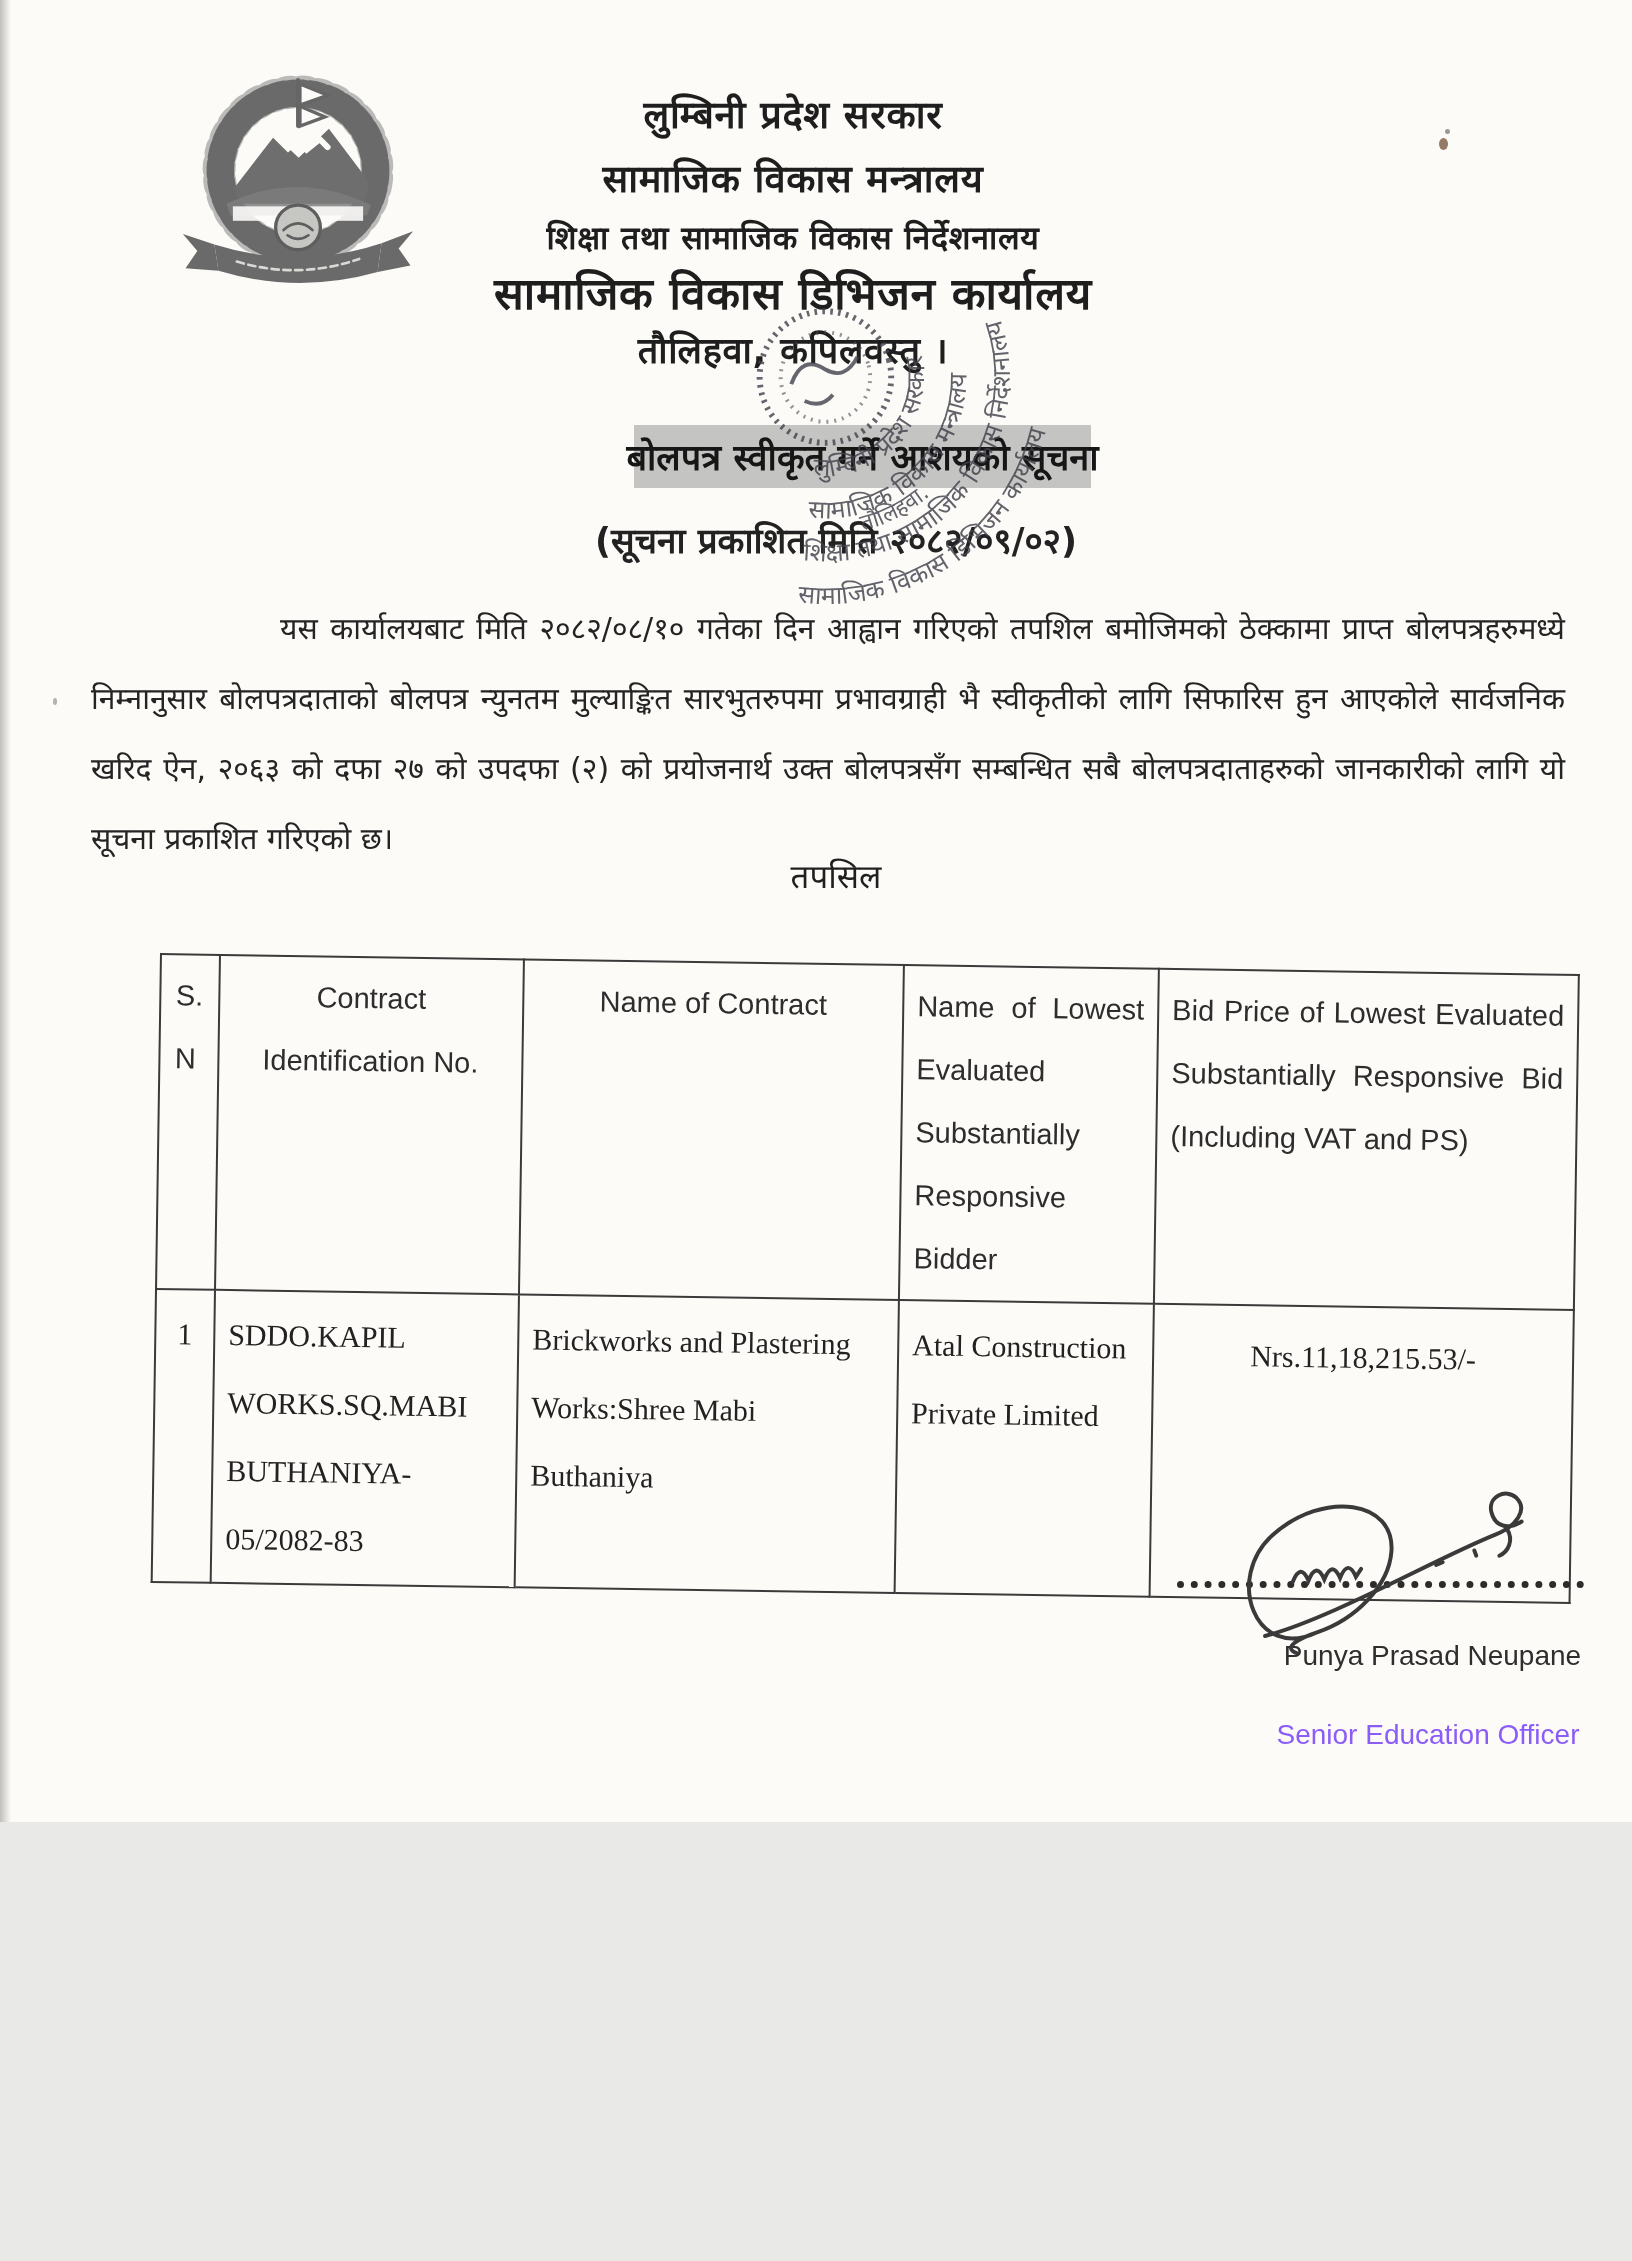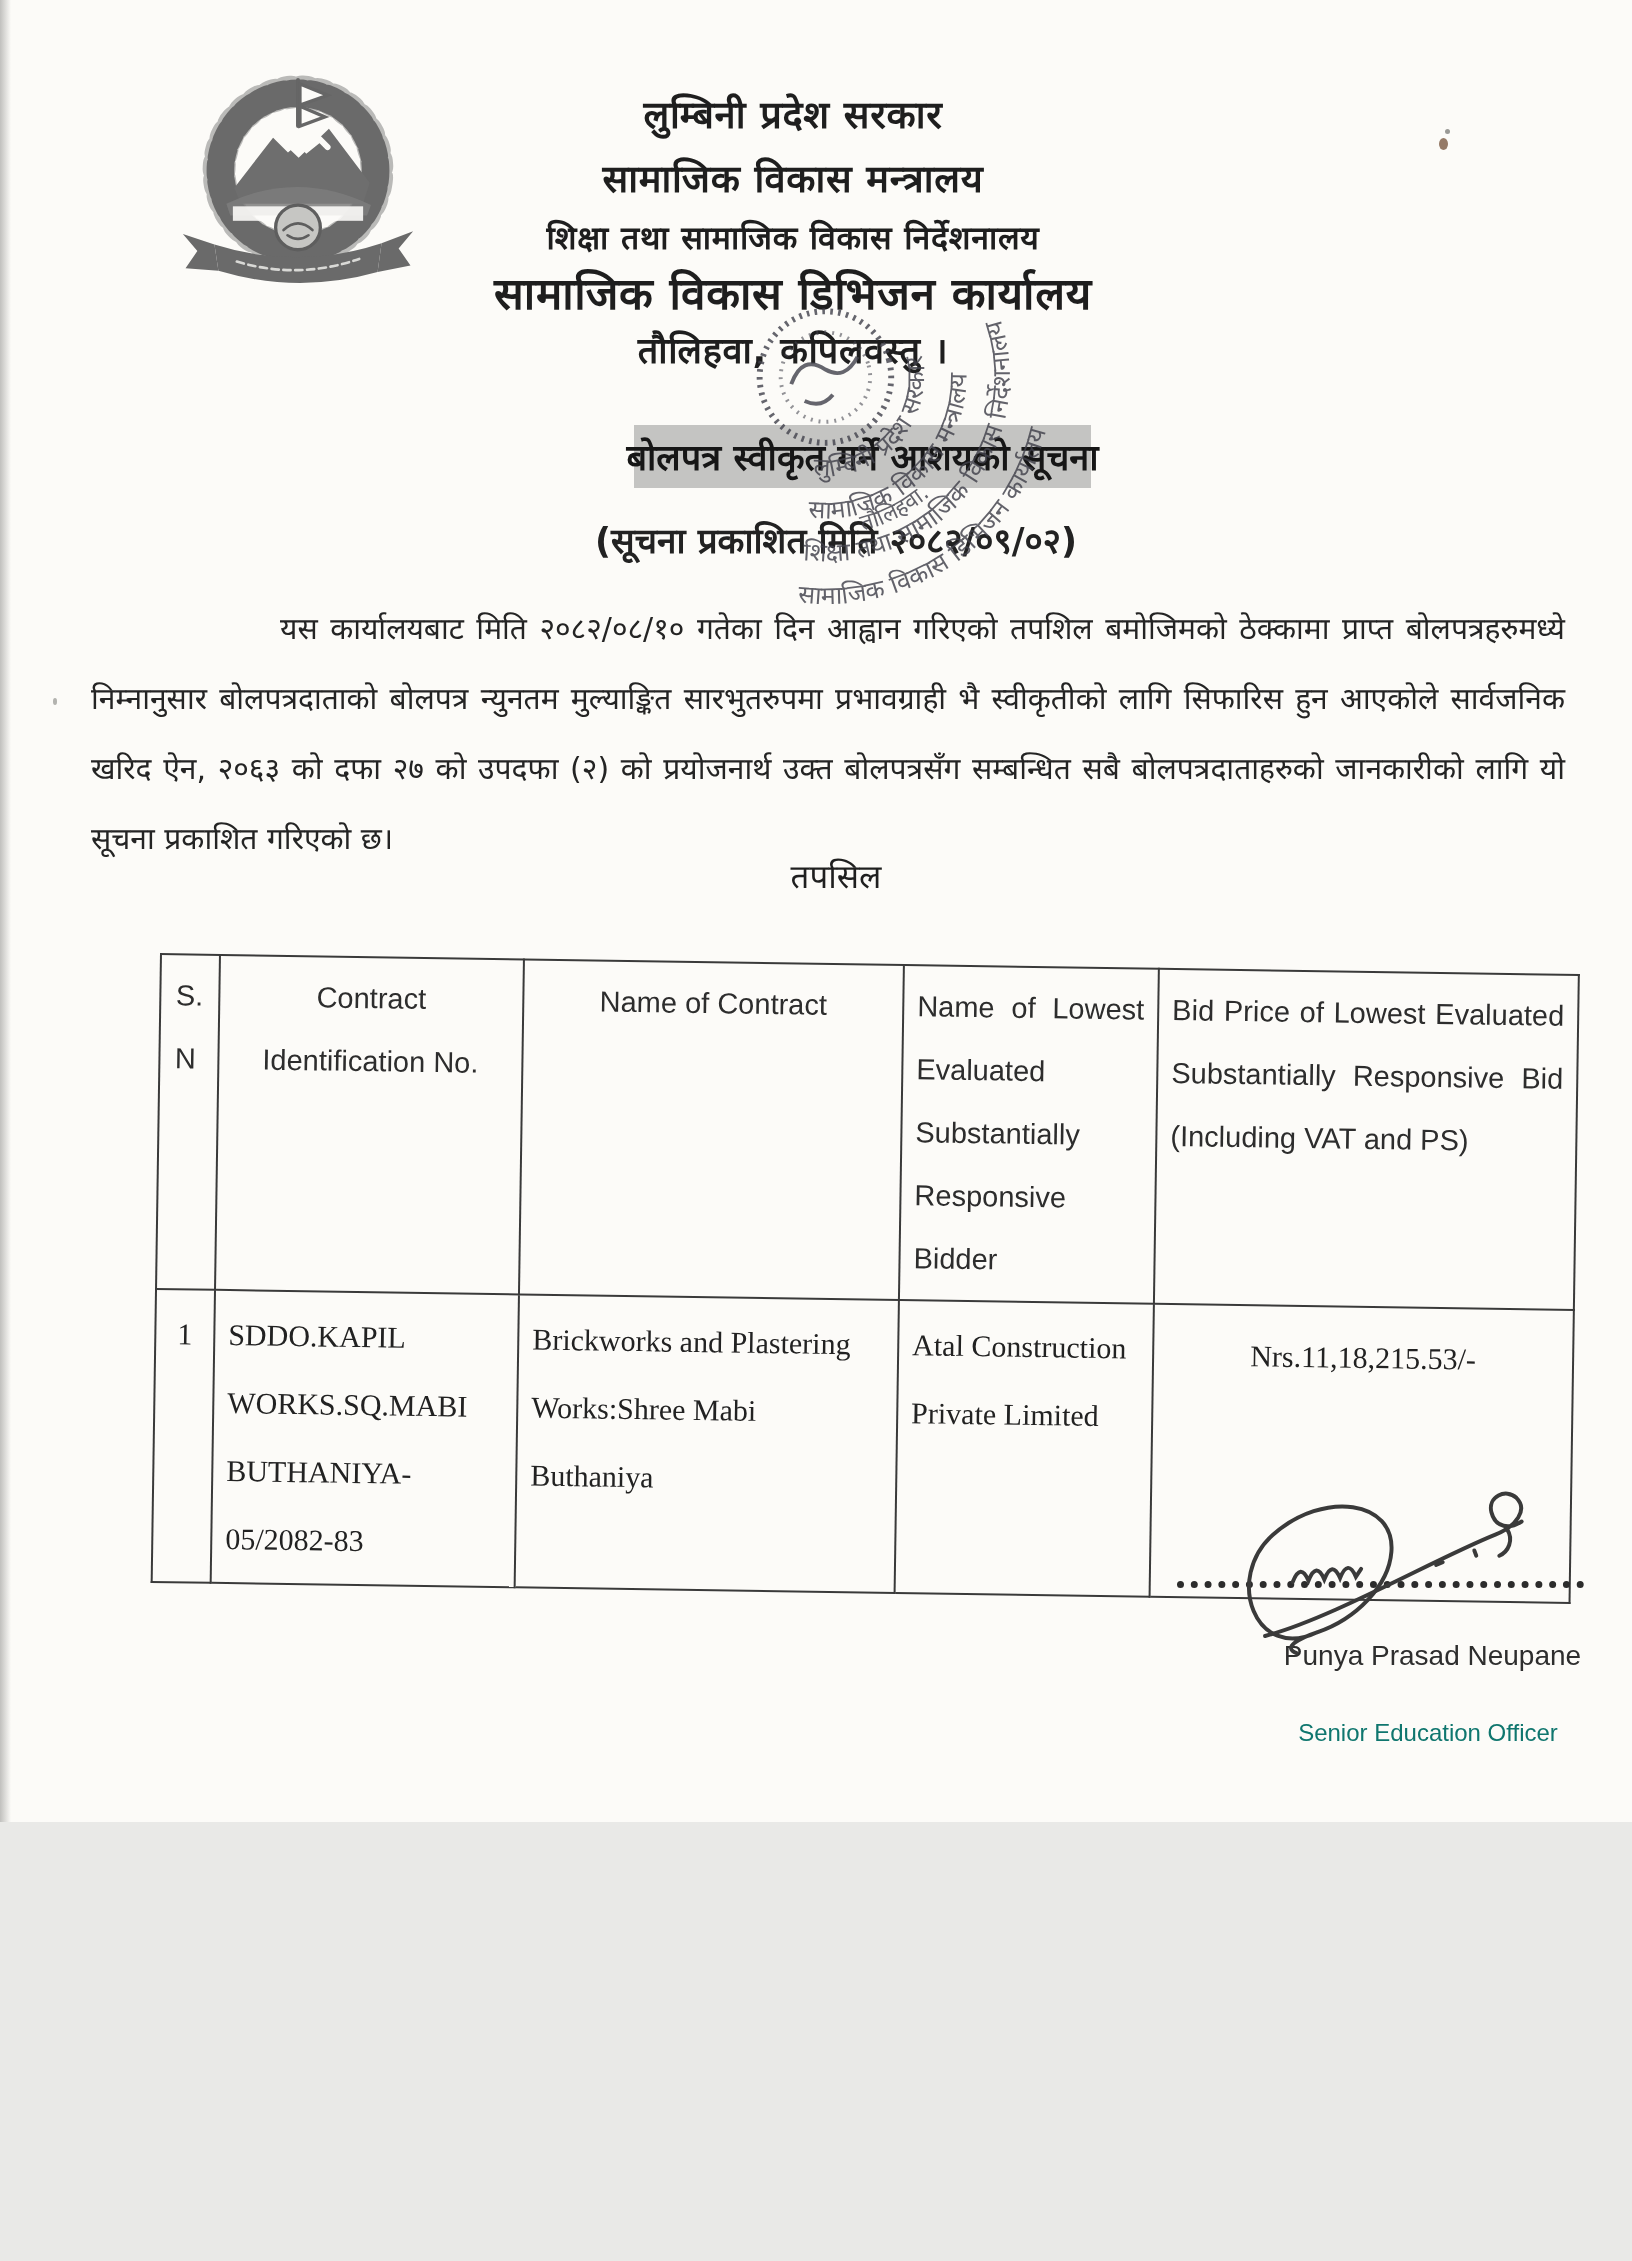--- a/index.html
+++ b/index.html
@@ -74,21 +74,21 @@
   td.c-sn{text-align:center;}
   td.c-price{text-align:center;padding-top:16px;}
 
   
   .sig-line{position:absolute;left:1177px;top:1545px;width:407px;height:36px;
     border-bottom:7.2px dotted #2c2c2c;z-index:2;}
   .sig-svg{position:absolute;left:1219px;top:1466px;width:329px;height:211px;z-index:3;}
   .sig-name{position:absolute;left:1248px;top:1640px;width:369px;text-align:center;
     font-family:"Liberation Sans",sans-serif;font-size:28px;color:#2e2e2e;z-index:2;}
   .sig-title{position:absolute;left:1237px;top:1719px;width:382px;text-align:center;
-    font-family:"Liberation Sans",sans-serif;font-size:24px;color:#0f766e;z-index:2;}
+    font-family:"Liberation Sans",sans-serif;font-size:28px;color:#8b5cf6;z-index:2;}
 </style>
 </head>
 <body>
 
 <div class="page">
 
   <div class="speck" style="left:1439px;top:138px;width:9.2px;height:12px;background:#7a5a42;opacity:.8;"></div>
   <div class="speck" style="left:1445px;top:129px;width:5.3px;height:5.3px;background:#9a9a96;"></div>
   <div class="speck" style="left:53px;top:698px;width:4px;height:6.6px;background:#b3b3af;"></div>
 

